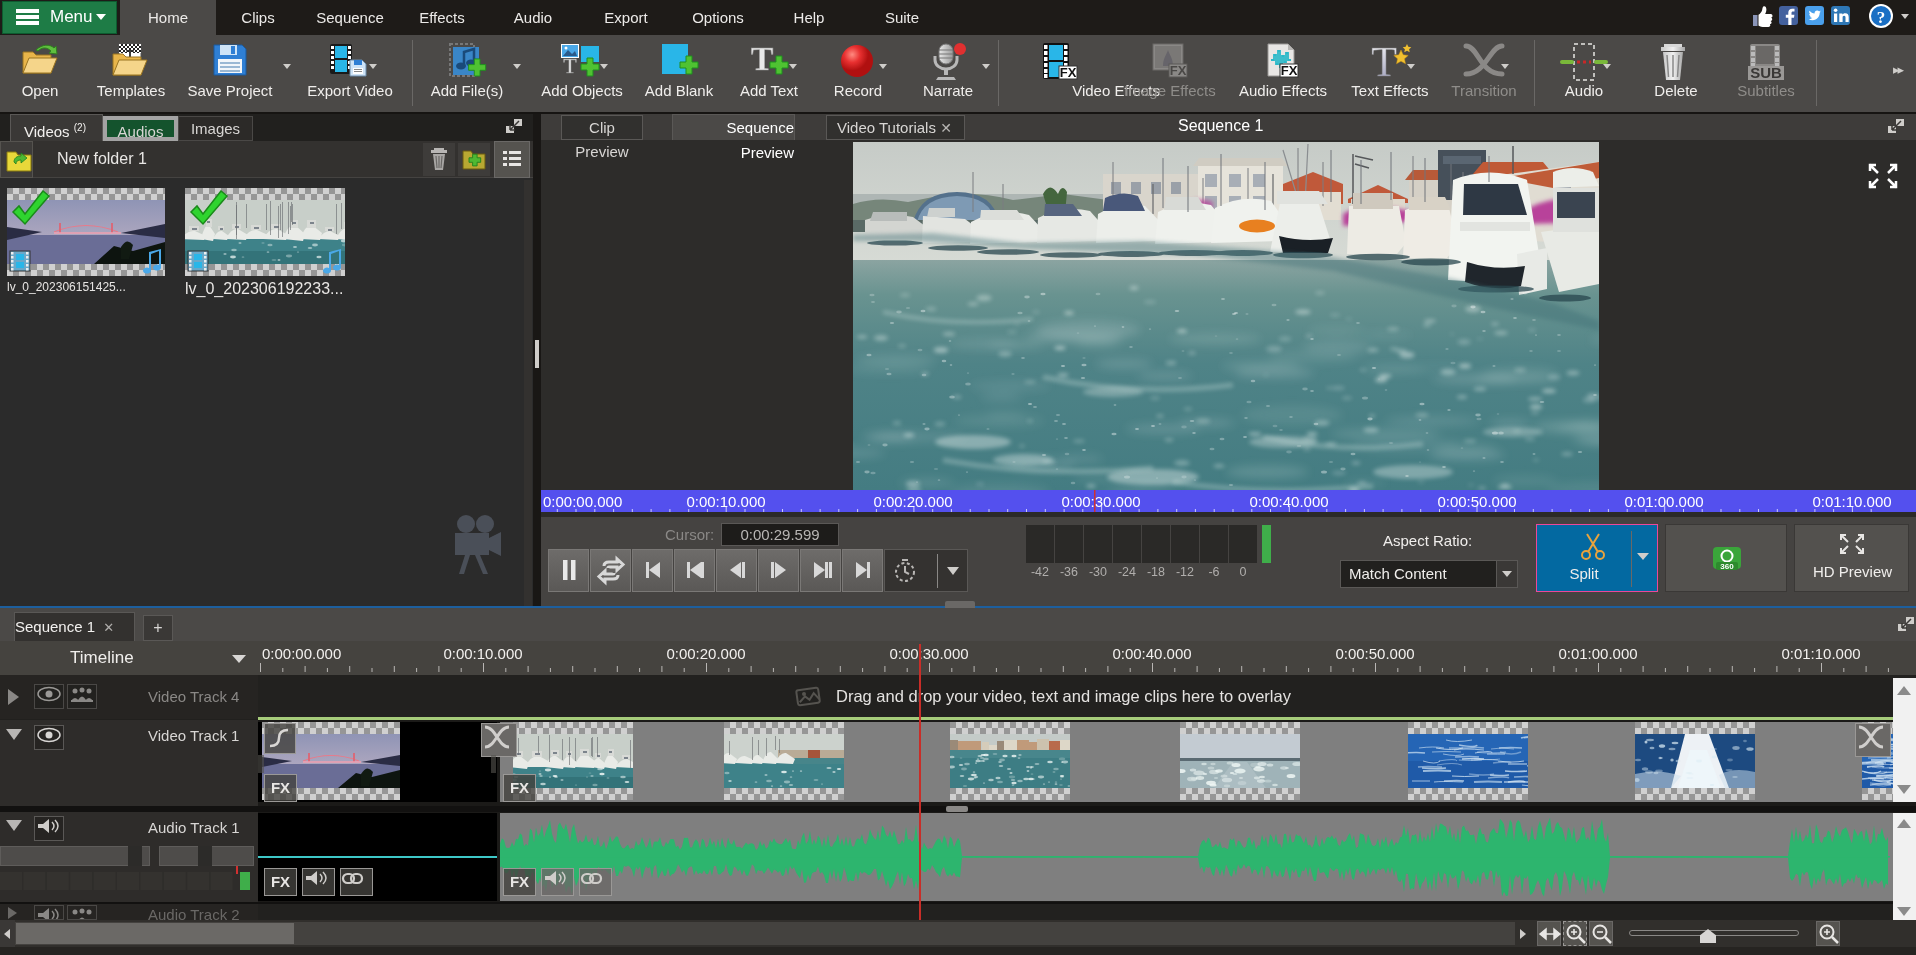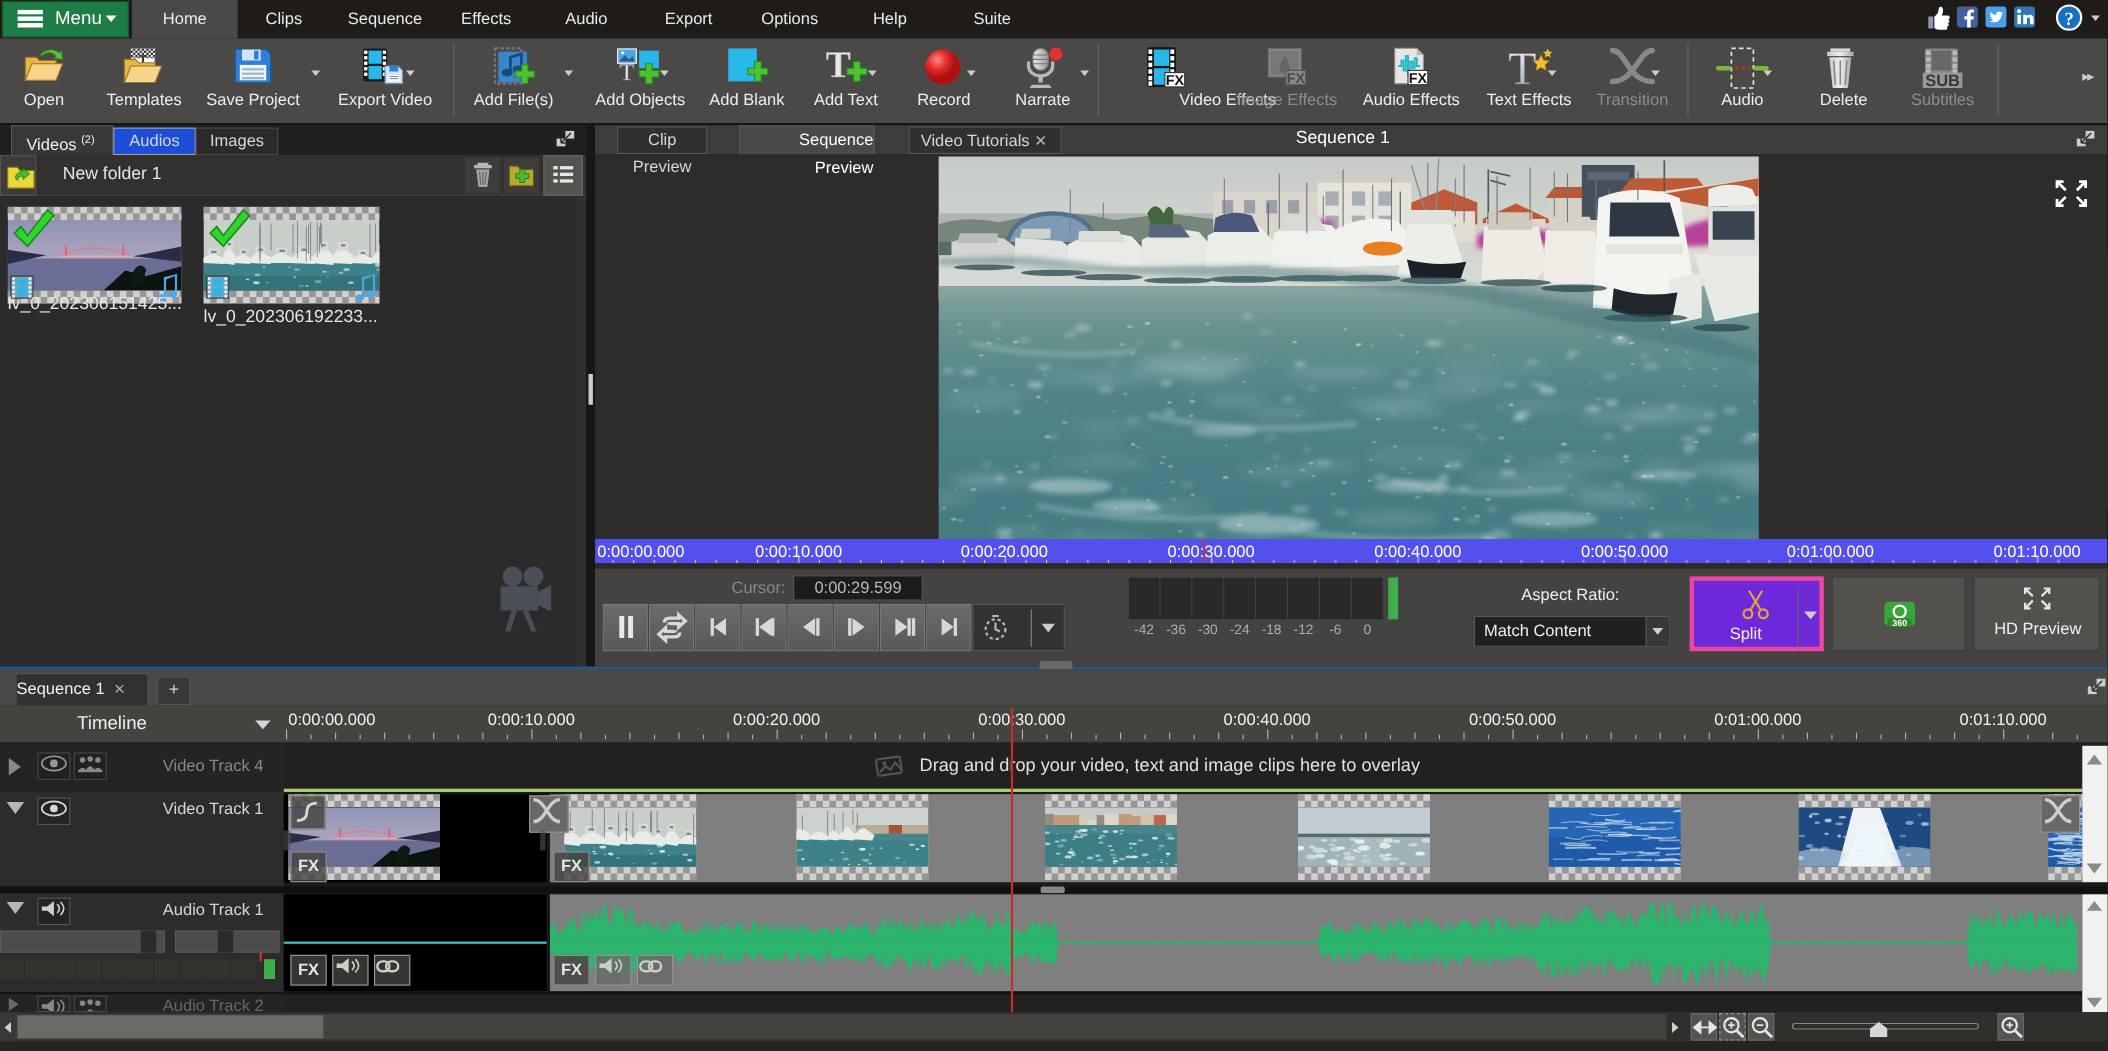--- a/index.html
+++ b/index.html
@@ -262,21 +262,21 @@
 <text x="22" y="36" font-size="15" font-weight="bold" fill="#3a3836" text-anchor="middle">SUB</text>
 </svg></div>
       <div class="abs tbtxt tbdis" style="left:1666px;top:47px;width:200px;text-align:center">Subtitles</div>
       <div class="abs vsep" style="left:1816px;top:5px"></div>
       <div class="abs" style="left:1893px;top:27px;color:#cfcdca;font-size:13px;letter-spacing:-2px">▸▸</div>
     </div>
 
   <div class="abs" style="left:0;top:114px;width:533px;height:492px;background:#2b2b2b">
     <div class="abs" style="left:0;top:0;width:533px;height:27px;background:#21201e"></div>
     <div class="abs" style="left:10px;top:0;width:93px;height:27px;background:#3a3836;border:1px solid #5a5856;border-bottom:none;color:#f2f0ee;font-size:15px;text-align:left;line-height:26px;padding-left:13px">Videos <span style="font-size:10px;vertical-align:super">(2)</span></div>
-    <div class="abs" style="left:103px;top:2px;width:75px;height:25px;background:#1d4ed8;border:1px solid #a3a3a3;color:#d8d6d4;font-size:15px;text-align:center;line-height:24px">Audios</div>
+    <div class="abs" style="left:103px;top:2px;width:75px;height:25px;background:#14532d;border:4px solid #a3a3a3;color:#d8d6d4;font-size:15px;text-align:center;line-height:24px">Audios</div>
     <div class="abs" style="left:178px;top:2px;width:75px;height:25px;background:#2c2a28;border:1px solid #4a4846;color:#d8d6d4;font-size:15px;text-align:center;line-height:24px">Images</div>
     <div class="abs" style="left:505px;top:4px"><svg width="18" height="16" viewBox="0 0 18 16" style="">
           <rect x="9" y="1" width="8" height="7" fill="#cfcdca"></rect>
           <rect x="1" y="8" width="8" height="7" fill="#cfcdca"></rect>
           <path d="M14 3 L5 12 M5 12 v-5 M5 12 h5" stroke="#3a3836" stroke-width="1.5" fill="none"></path>
         </svg></div>
     <div class="abs" style="left:0;top:27px;width:533px;height:37px;background:#33312f;border-bottom:1px solid #454341"></div>
     <div class="abs" style="left:0;top:27px;width:33px;height:37px;background:#3e3c3a;border:1px solid #55534f"></div>
     <div class="abs" style="left:6px;top:34px"><svg width="26" height="24" viewBox="0 0 26 24" style="">
           <path d="M1 4 h9 l2 3 h13 v16 h-24 Z" fill="#e8d83a" stroke="#8a7a10"></path>
@@ -431,21 +431,21 @@
             <rect x="17" y="6" width="2.5" height="2.5" fill="#eee"></rect>
             <rect x="17" y="10" width="2.5" height="2.5" fill="#eee"></rect>
             <rect x="17" y="14" width="2.5" height="2.5" fill="#eee"></rect>
             <rect x="17" y="18" width="2.5" height="2.5" fill="#eee"></rect>
             <path d="M7 4 h8 v6 h-8 Z M7 12 h8 v6 h-8 Z" fill="#29b6e8"></path>
           </svg></div>
         <div class="abs" style="right:2px;top:60px"><svg width="20" height="26" viewBox="0 0 20 26" style="">
             <path d="M6 20 a4 3 0 1 0 2 3 L8 6 L16 3 L16 17 a4 3 0 1 0 2 3 L18 1 L6 4 Z" fill="#4aa8e8"></path>
           </svg></div>
       </div>
-    <div class="abs" style="left:7px;top:154px;font-size:16px;color:#e8e6e4">lv_0_202306151425...</div>
+    <div class="abs" style="left:7px;top:166px;font-size:12px;color:#e8e6e4">lv_0_202306151425...</div>
     <div class="abs" style="left:185px;top:166px;font-size:16px;color:#e8e6e4">lv_0_202306192233...</div>
     <div class="abs" style="left:453px;top:396px"><svg width="56" height="66" viewBox="0 0 56 66" style="">
 <g fill="#4a4f58">
 <circle cx="13" cy="14" r="9"></circle>
             <circle cx="32" cy="14" r="9"></circle>
 <rect x="2" y="23" width="34" height="22"></rect>
 <path d="M36 28 L48 22 L48 46 L36 40 Z"></path>
 <path d="M12 45 L6 64 L11 64 L17 45 Z"></path>
 <path d="M22 45 L30 64 L35 64 L27 45 Z"></path>
 </g>
@@ -1074,21 +1074,21 @@
             <text x="43" y="11" font-size="12.5" fill="#b0aeac" text-anchor="middle">-36</text>
             <text x="72" y="11" font-size="12.5" fill="#b0aeac" text-anchor="middle">-30</text>
             <text x="101" y="11" font-size="12.5" fill="#b0aeac" text-anchor="middle">-24</text>
             <text x="130" y="11" font-size="12.5" fill="#b0aeac" text-anchor="middle">-18</text>
             <text x="159" y="11" font-size="12.5" fill="#b0aeac" text-anchor="middle">-12</text>
             <text x="188" y="11" font-size="12.5" fill="#b0aeac" text-anchor="middle">-6</text>
             <text x="217" y="11" font-size="12.5" fill="#b0aeac" text-anchor="middle">0</text>
           </svg></div>
         <div class="abs" style="left:842px;top:15px;font-size:15px;color:#f0eeec">Aspect Ratio:</div>
         <div class="abs" style="left:799px;top:43px;width:178px;height:28px;background:#21201e;border:1px solid #5a5856;color:#f0eeec;font-size:15px;line-height:26px;padding-left:8px">Match Content<div class="abs" style="right:0;top:0;width:21px;height:26px;background:#3a3836;border-left:1px solid #5a5856"></div><div class="abs" style="right:5px;top:10px;width:0;height:0;border-left:5px solid transparent;border-right:5px solid transparent;border-top:6px solid #cfcdca"></div></div>
-        <div class="abs" style="left:995px;top:7px;width:122px;height:68px;background:#6d28d9;border:4px solid #ec4899">
+        <div class="abs" style="left:995px;top:7px;width:122px;height:68px;background:#0369a1;border:1px solid #ec4899">
           <svg width="40" height="34" viewBox="0 0 40 34" style="position:absolute;left:36px;top:4px">
             <g stroke="#e8a33d" stroke-width="2" fill="none">
               <circle cx="13" cy="26" r="4"></circle>
               <circle cx="27" cy="26" r="4"></circle>
               <path d="M15 23 L26 5 M25 23 L14 5"></path>
             </g>
           </svg>
           <div class="abs" style="left:0px;top:40px;width:94px;text-align:center;color:#f0eeec;font-size:15px">Split</div>
           <div class="abs" style="left:94px;top:6px;width:1px;height:56px;background:#6a6866"></div>
           <div class="abs" style="left:100px;top:28px;width:0;height:0;border-left:6px solid transparent;border-right:6px solid transparent;border-top:7px solid #cfcdca"></div>

